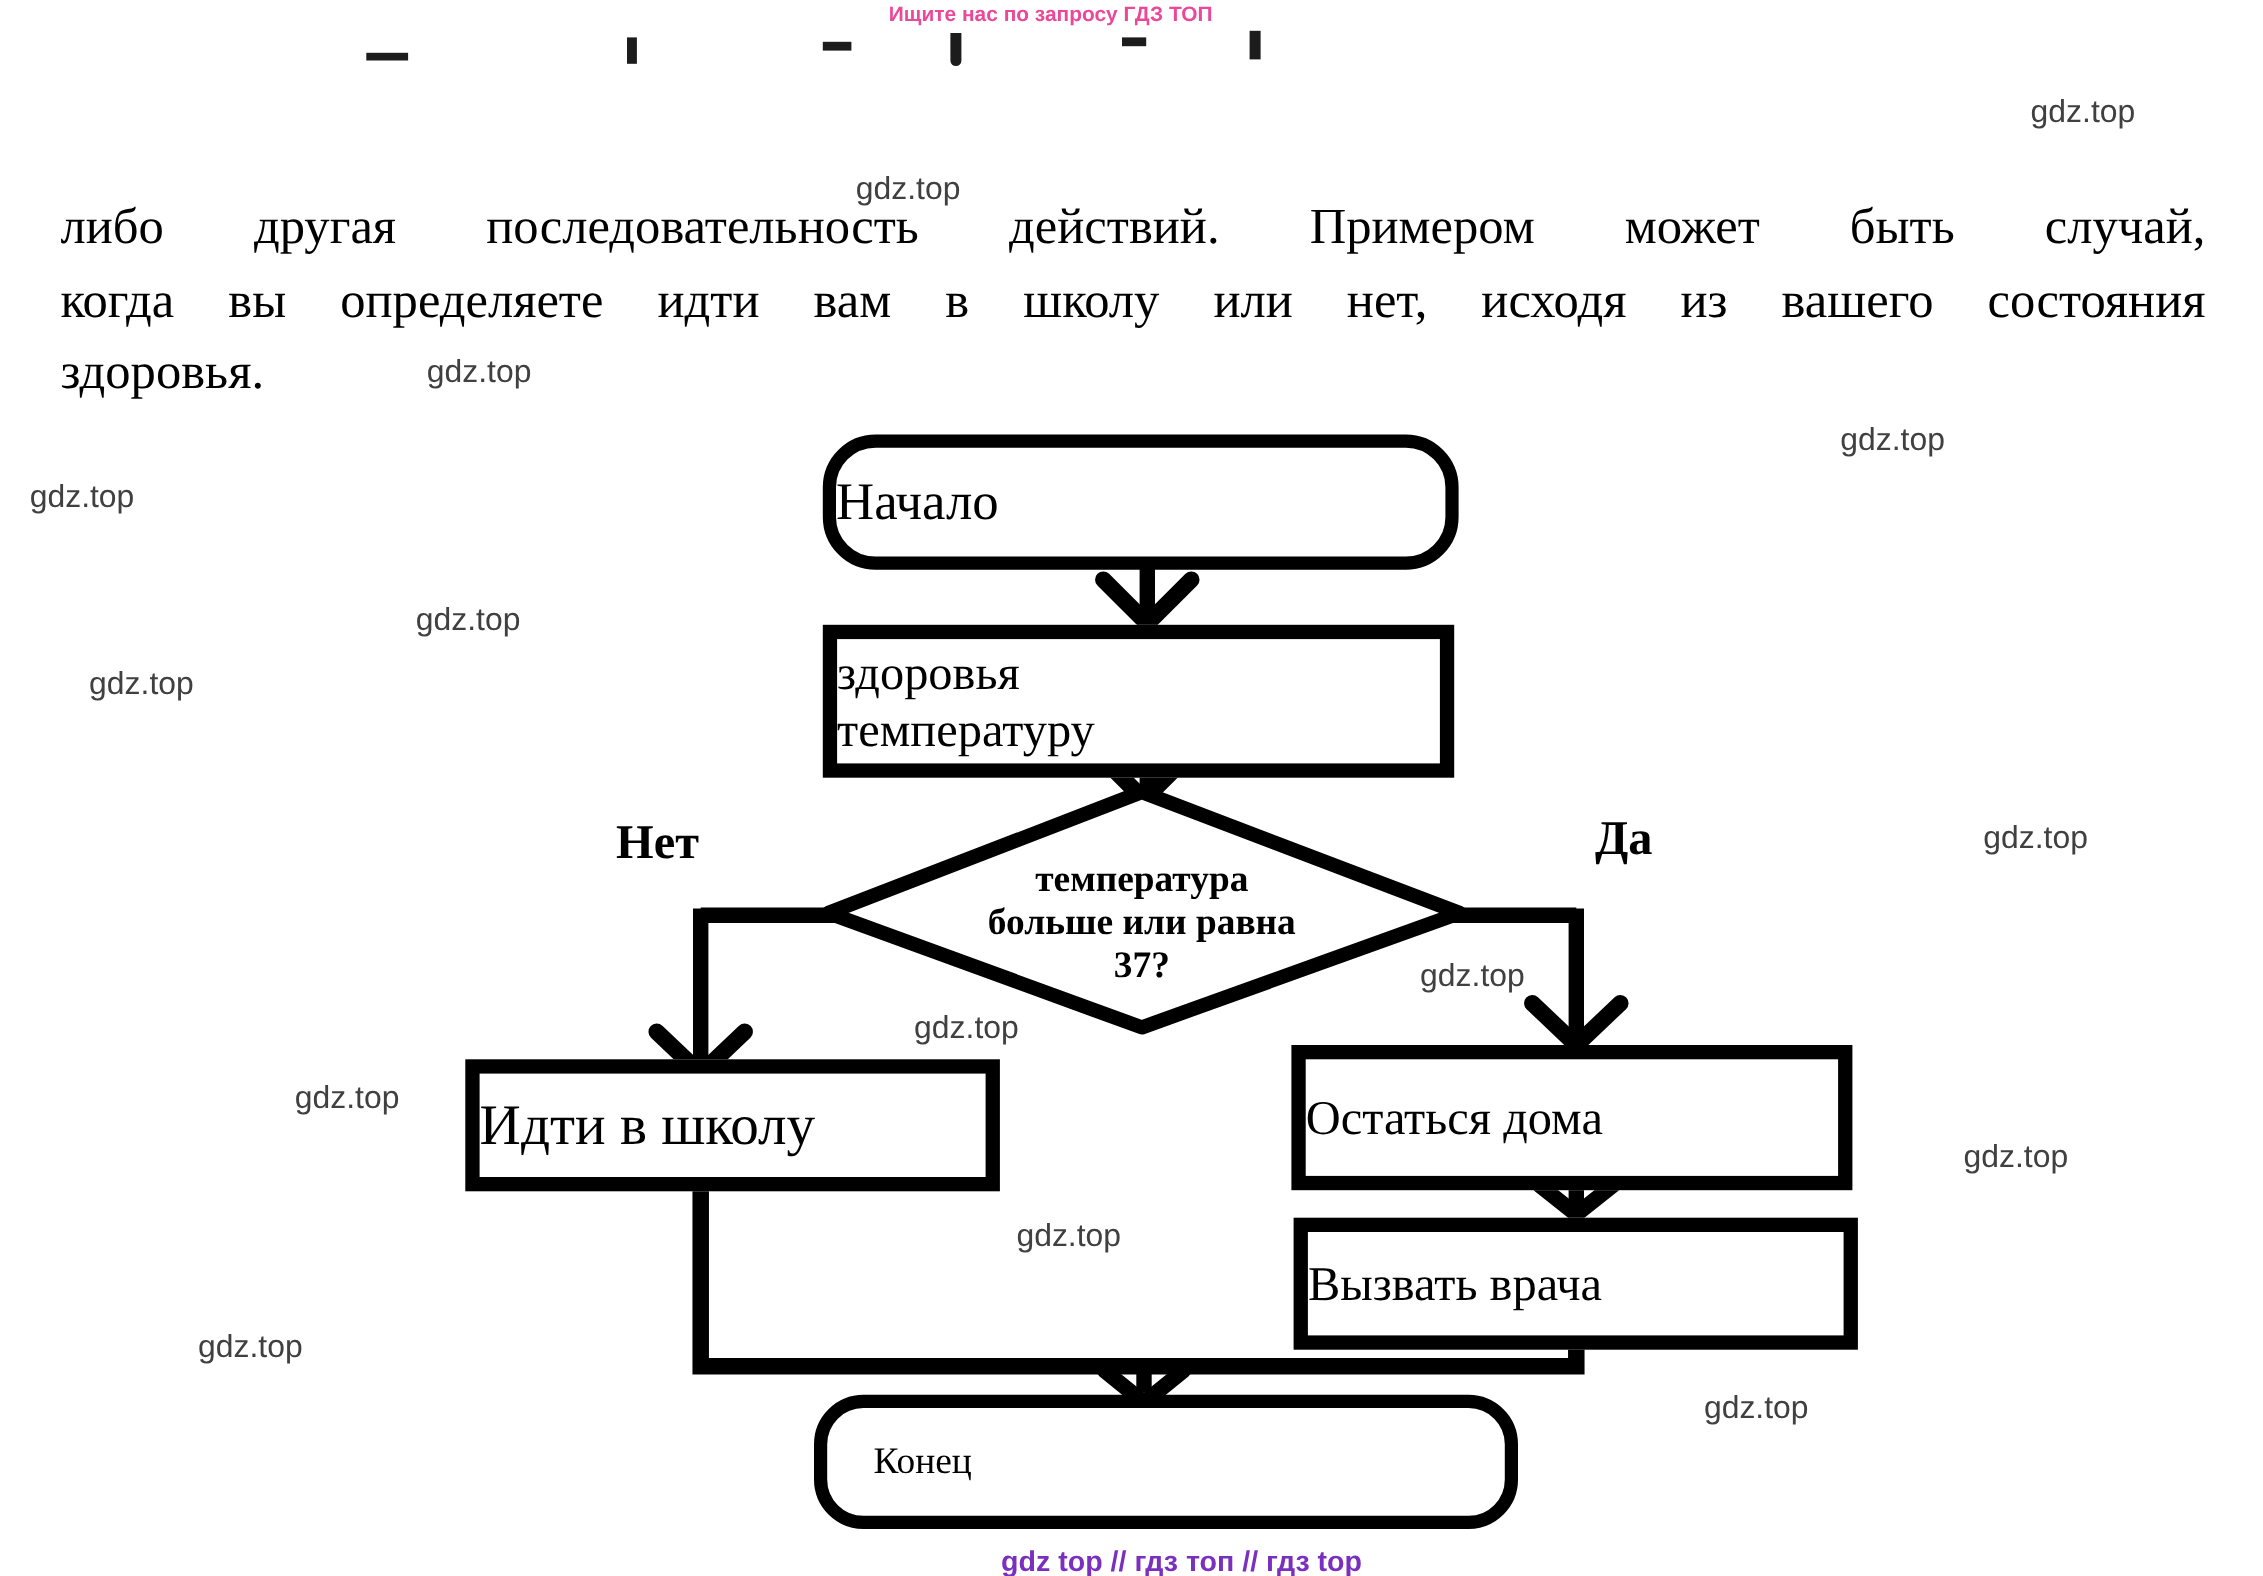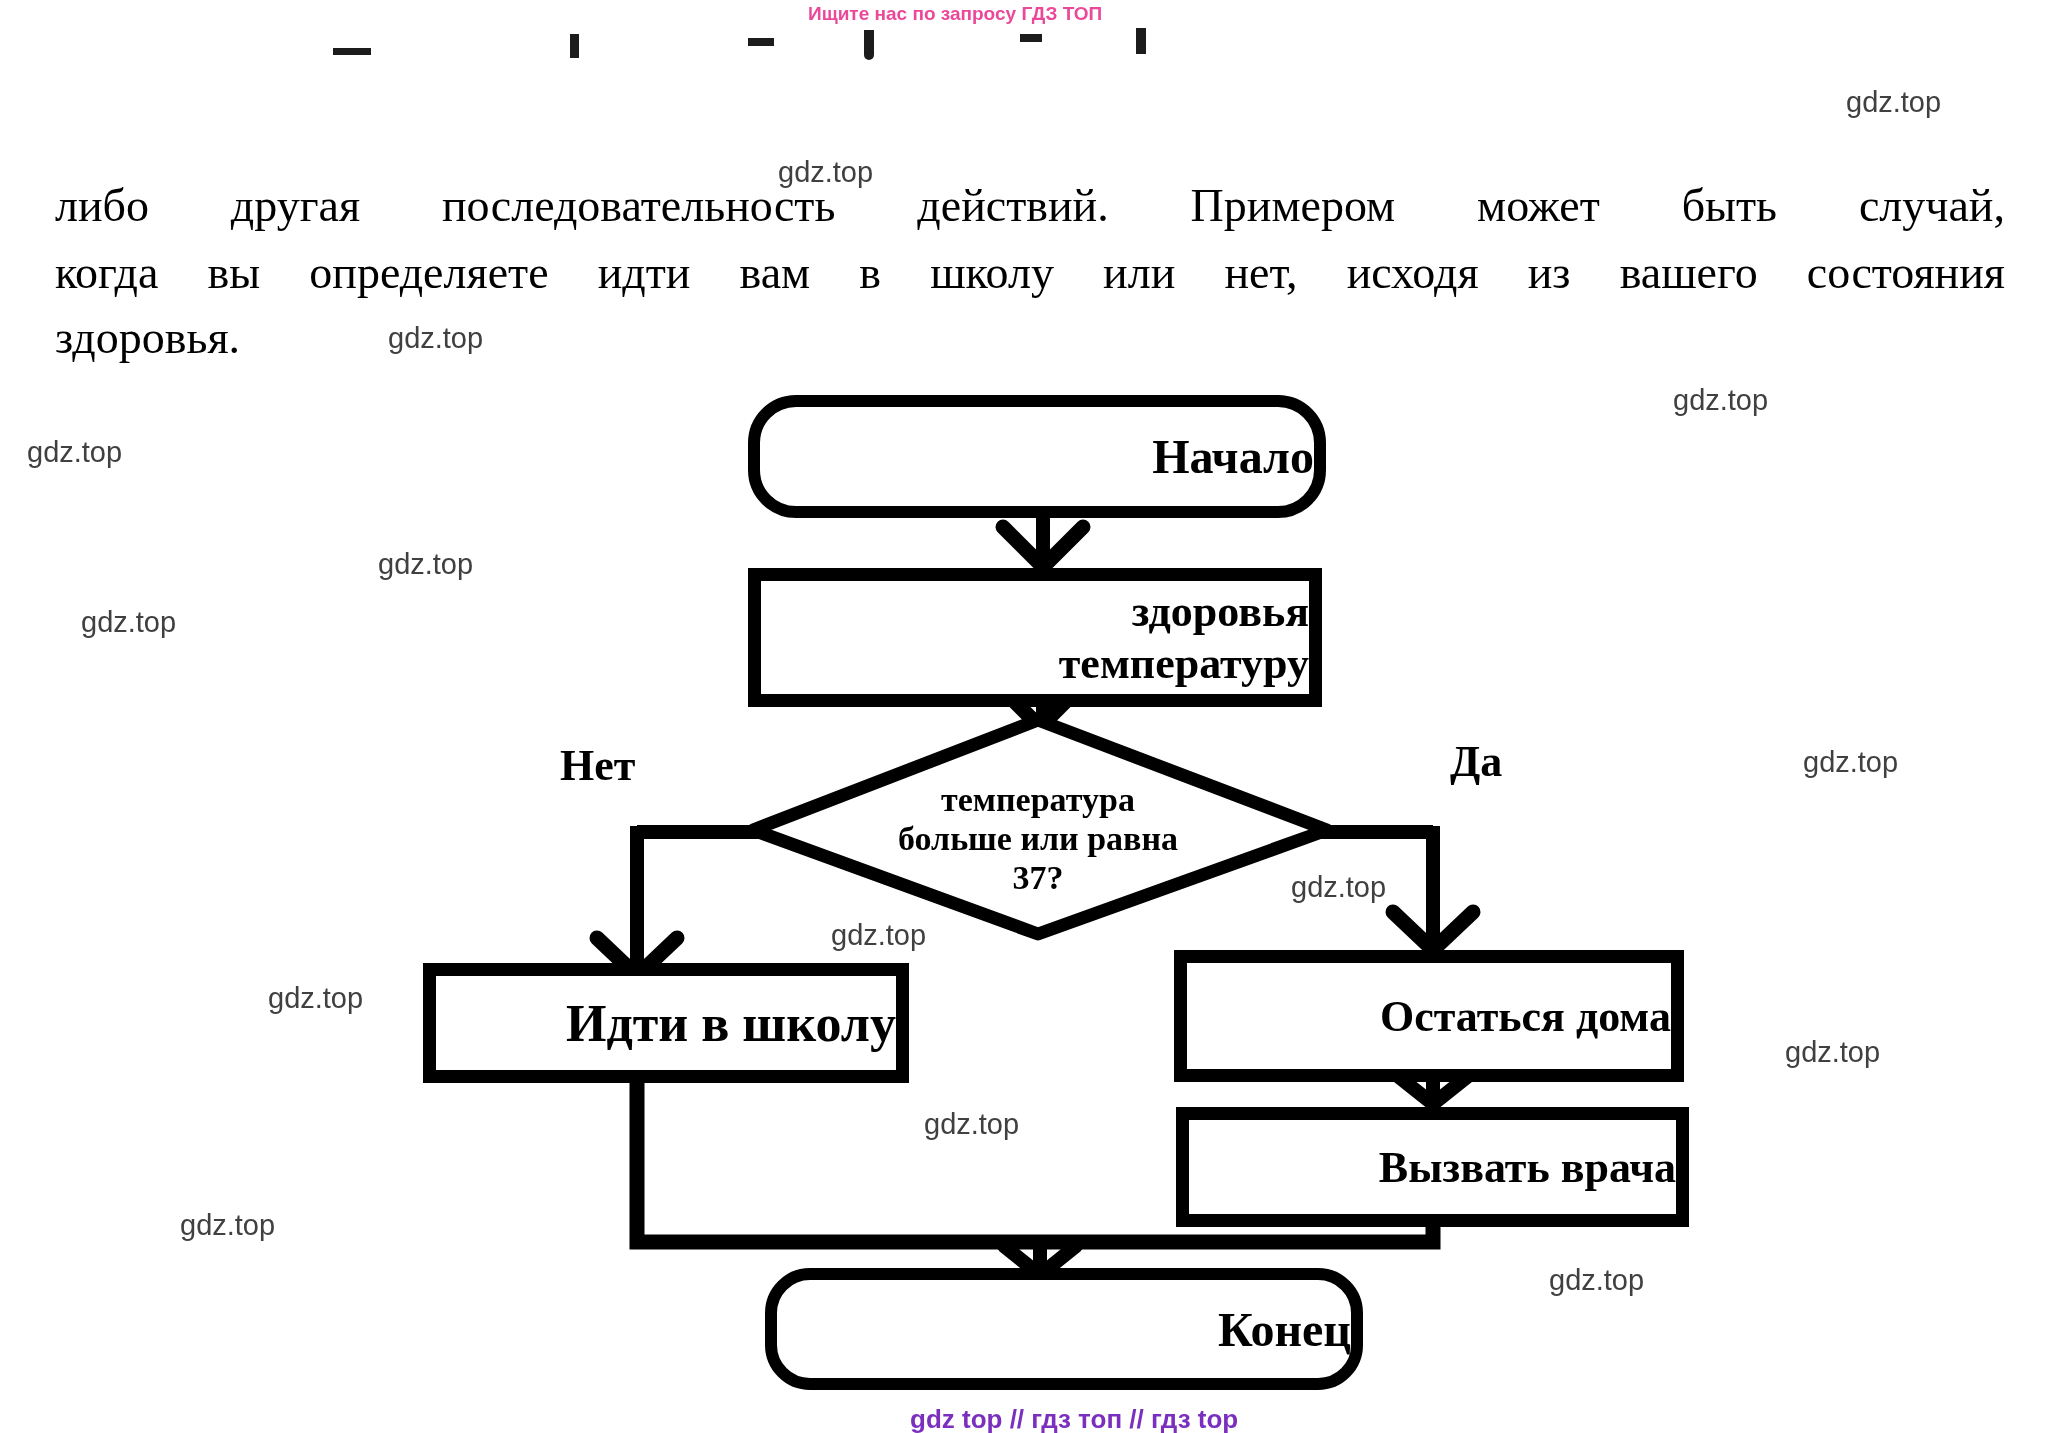--- a/index.html
+++ b/index.html
@@ -17,28 +17,28 @@
   .para-line{position:absolute;left:55px;width:1950px;font-size:46px;line-height:52px;
              text-align:justify;text-align-last:justify;white-space:normal;}
   .para-line.last{text-align:left;text-align-last:left;}
 
   
   .wm{position:absolute;font-family:"Liberation Sans",sans-serif;font-size:29px;color:#404040;
       white-space:nowrap;}
 
   
   .node{position:absolute;background:#fff;border:12px solid #000;display:flex;
-        flex-direction:column;align-items:flex-end;justify-content:center;
-        font-weight:bold;text-align:center;}
+        flex-direction:column;align-items:flex-start;justify-content:center;
+        font-weight:normal;text-align:center;}
   .node-start{left:748px;top:395px;width:554px;height:99px;border-radius:48px;font-size:48px;}
   .node-measure{left:748px;top:568px;width:548px;height:113px;border-width:13px;font-size:44px;line-height:52px;}
   .node-school{left:423px;top:963px;width:460px;height:94px;border-width:13px;font-size:52px;}
   .node-home{left:1174px;top:950px;width:484px;height:106px;border-width:13px;font-size:44px;}
   .node-doctor{left:1176px;top:1107px;width:487px;height:94px;border-width:13px;font-size:44px;}
-  .node-end{left:765px;top:1268px;width:574px;height:98px;border-radius:45px;font-size:48px;}
+  .node-end{left:740px;top:1268px;width:574px;height:98px;border-radius:45px;font-size:34px;padding-left:42px;}
 
   .decision-text{position:absolute;left:810px;top:780px;width:456px;text-align:center;
                  font-weight:bold;font-size:34px;line-height:39px;}
   .branch-label{position:absolute;font-weight:bold;font-size:44px;}
   .label-no{left:560px;top:740px;}
   .label-yes{left:1450px;top:736px;}
 
   .connectors{position:absolute;left:0;top:0;width:2057px;height:1433px;pointer-events:none;}
 
   

